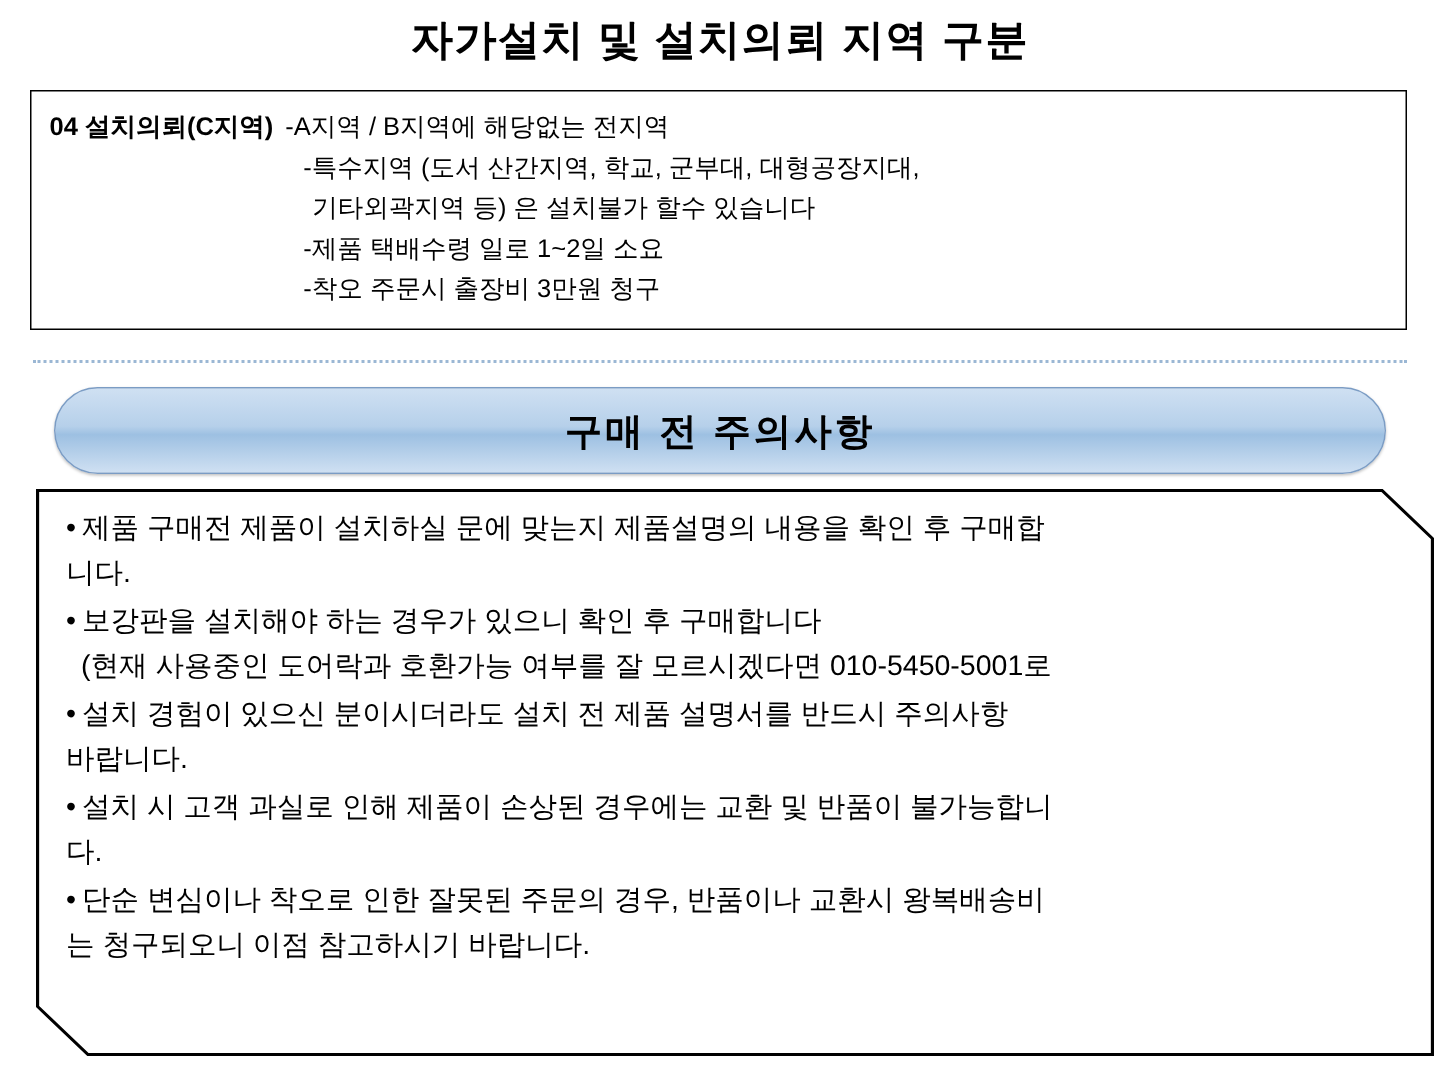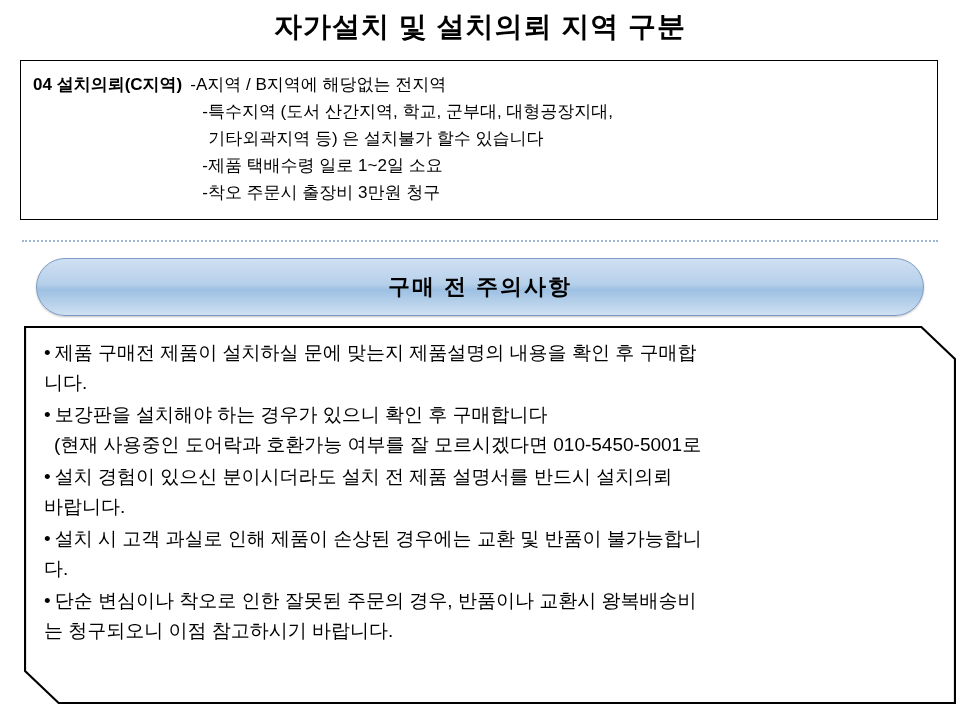--- a/index.html
+++ b/index.html
@@ -80,21 +80,21 @@
     border-radius: 29px;
     border: 1px solid #7b9cc4;
     background: linear-gradient(to bottom, #cfe0f2 0%, #b6d0ea 45%, #9dc0e2 55%, #cfe0f2 100%);
     box-shadow: 0 1px 2px rgba(0,0,0,0.25);
     display: flex;
     align-items: center;
     justify-content: center;
     box-sizing: border-box;
   }
   .banner-text {
-    font-size: 22px;
+    font-size: 25px;
     font-weight: bold;
     letter-spacing: 2px;
     color: #000000;
   }
 
   
   .notice-box {
     position: absolute;
     left: 24px;
     top: 326px;
@@ -170,21 +170,21 @@
 
       <div class="notice-item">
         <div class="bullet-line">
           <span class="bullet">•</span><span>보강판을 설치해야 하는 경우가 있으니 확인 후 구매합니다</span>
         </div>
         <div class="sub-line">(현재 사용중인 도어락과 호환가능 여부를 잘 모르시겠다면 010-5450-5001로</div>
       </div>
 
       <div class="notice-item">
         <div class="bullet-line">
-          <span class="bullet">•</span><span>설치 경험이 있으신 분이시더라도 설치 전 제품 설명서를 반드시 설치의뢰</span>
+          <span class="bullet">•</span><span>설치 경험이 있으신 분이시더라도 설치 전 제품 설명서를 반드시 주의사항</span>
         </div>
         <div>바랍니다.</div>
       </div>
 
       <div class="notice-item">
         <div class="bullet-line">
           <span class="bullet">•</span><span>설치 시 고객 과실로 인해 제품이 손상된 경우에는 교환 및 반품이 불가능합니</span>
         </div>
         <div>다.</div>
       </div>

